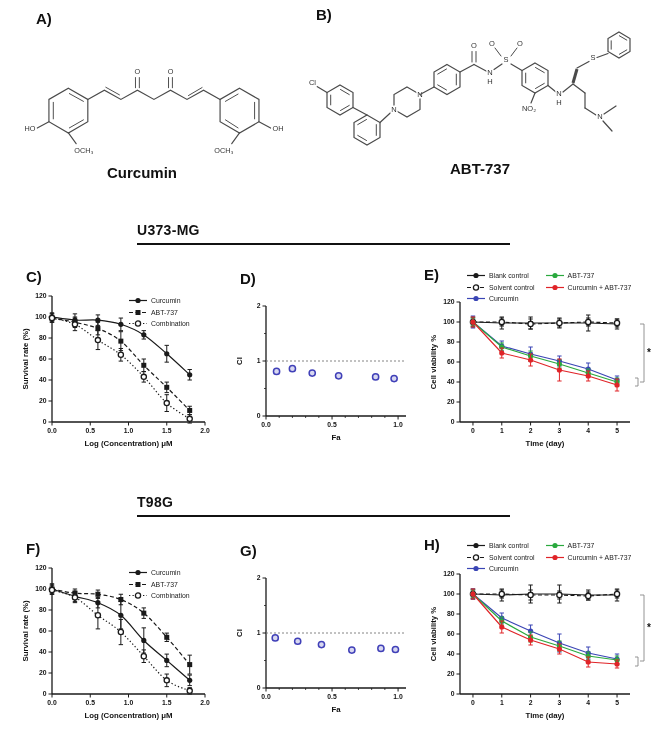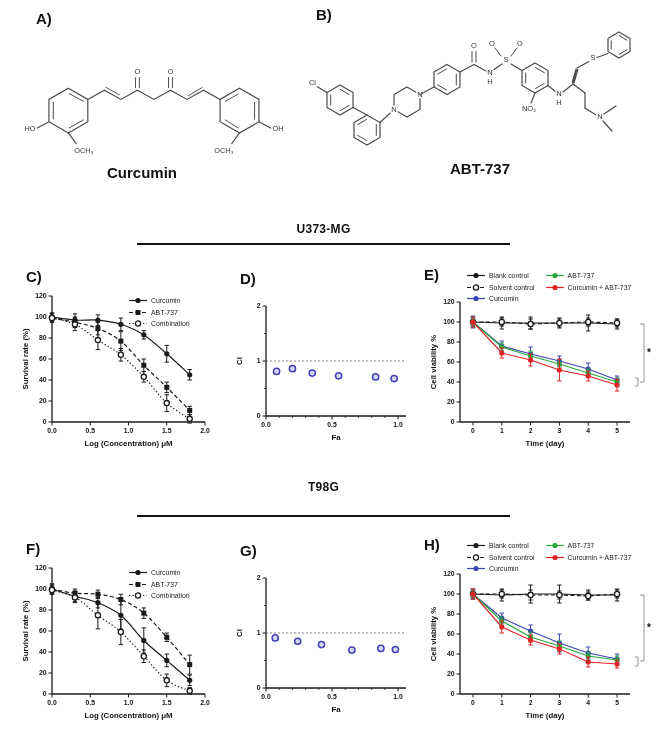--- a/index.html
+++ b/index.html
@@ -1,20 +1,20 @@
 <!DOCTYPE html>
 <html><head>
 <meta charset="utf-8">
 <style>
   html,body{margin:0;padding:0;background:#ffffff;}
   .fig{position:relative;width:664px;height:739px;background:#fff;
        font-family:"Liberation Sans",sans-serif;overflow:hidden;color:#111;}
   .plabel{position:absolute;font-weight:bold;font-size:15px;color:#111;}
   .molname{position:absolute;font-weight:bold;font-size:15px;color:#111;text-align:center;}
-  .sec-title{position:absolute;font-weight:bold;font-size:12px;color:#111;text-align:center;letter-spacing:.3px;}
+  .sec-title{position:absolute;font-weight:bold;font-size:14px;color:#111;letter-spacing:.3px;}
   .rule{position:absolute;height:2px;background:#111;}
   .chart{position:absolute;}
   .chart svg{display:block;}
   .legend{position:absolute;display:flex;gap:10px;}
   .leg-col{display:flex;flex-direction:column;gap:2.5px;}
   .leg-item{display:flex;align-items:center;gap:3px;font-size:6.9px;color:#222;white-space:nowrap;}
   .mol{position:absolute;}
   .mol line,.mol polyline,.mol polygon,.mol path{fill:none;stroke:#4a4a4a;stroke-width:1.2;stroke-linecap:round;}
   .mol .dbl{stroke-width:1;}
   .mol .wedge{stroke-width:3;stroke-linecap:butt;}
@@ -505,21 +505,21 @@
         <circle cx="110.59322033898304" cy="66" r="2.6" fill="#e02428"></circle>
         <circle cx="139.40677966101697" cy="76" r="2.6" fill="#e02428"></circle>
         <circle cx="168.22033898305085" cy="82" r="2.6" fill="#e02428"></circle>
         <circle cx="197.03389830508473" cy="91" r="2.6" fill="#e02428"></circle>
         <path d="M220,30 L224,30 L224,88 L220,88" fill="none" stroke="#888888" stroke-width="0.9"></path>
         <path d="M215,84 L218,84 L218,92 L215,92" fill="none" stroke="#888888" stroke-width="0.9"></path>
         <text x="227" y="62" text-anchor="start" font-size="10" fill="#111" font-family="&quot;Liberation Sans&quot;,sans-serif" font-weight="bold">*</text>
       </svg>
     </div>
 
-  <div class="sec-title" style="left:137px;top:480px;width:373px">T98G</div>
+  <div class="sec-title" style="left:137px;top:494px;width:373px">T98G</div>
   <div class="rule" style="left:137px;top:515px;width:373px"></div>
 
   <div class="plabel" style="left:26px;top:540px">F)</div>
   <div class="chart" style="left:14px;top:558px">
       <svg width="205" height="178" viewBox="0 0 205 178">
         <line x1="38" y1="136" x2="191" y2="136" stroke="#1a1a1a" stroke-width="1.3"></line>
         <line x1="38" y1="136" x2="38" y2="10" stroke="#1a1a1a" stroke-width="1.3"></line>
         <line x1="38" y1="136" x2="38" y2="139.5" stroke="#1a1a1a" stroke-width="1"></line>
         <text x="38" y="147" text-anchor="middle" font-size="6.8" fill="#111" font-family="&quot;Liberation Sans&quot;,sans-serif" font-weight="bold">0.0</text>
         <line x1="76.25" y1="136" x2="76.25" y2="139.5" stroke="#1a1a1a" stroke-width="1"></line>

